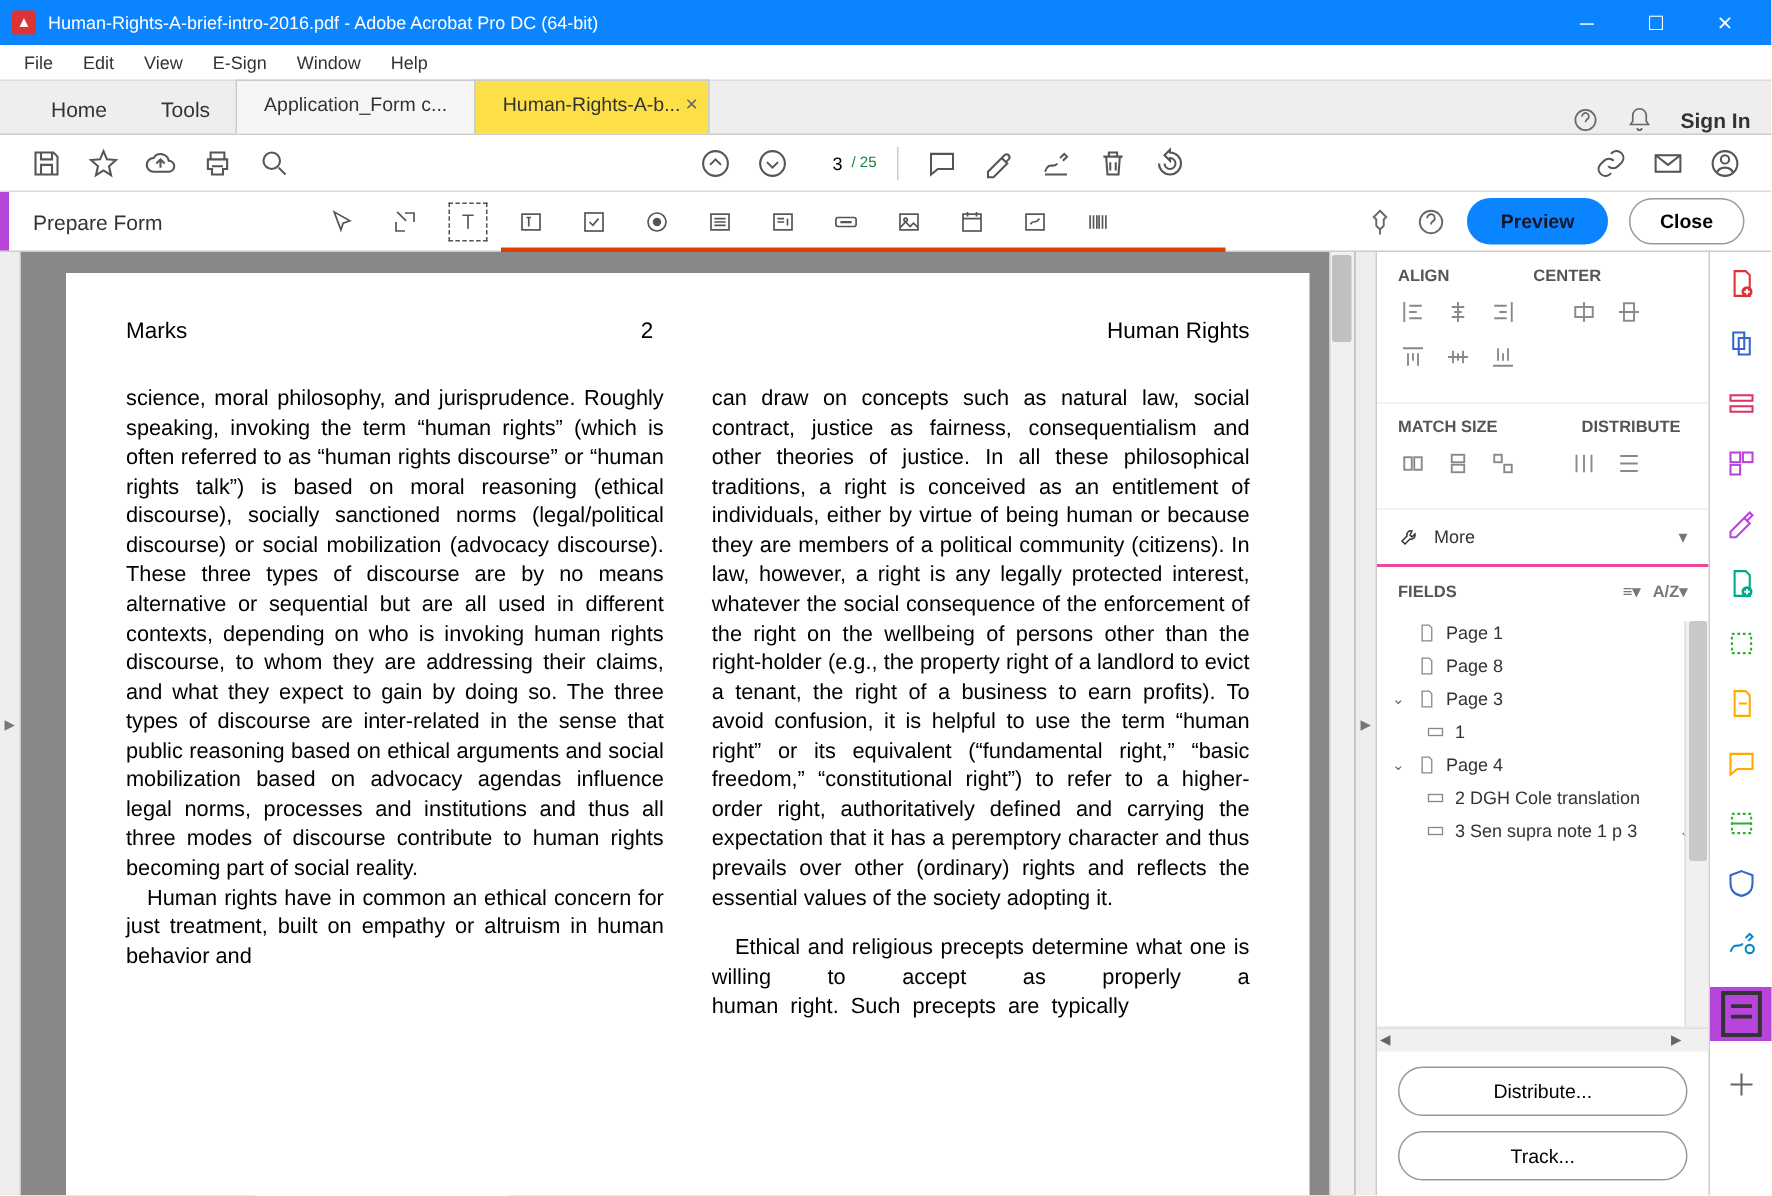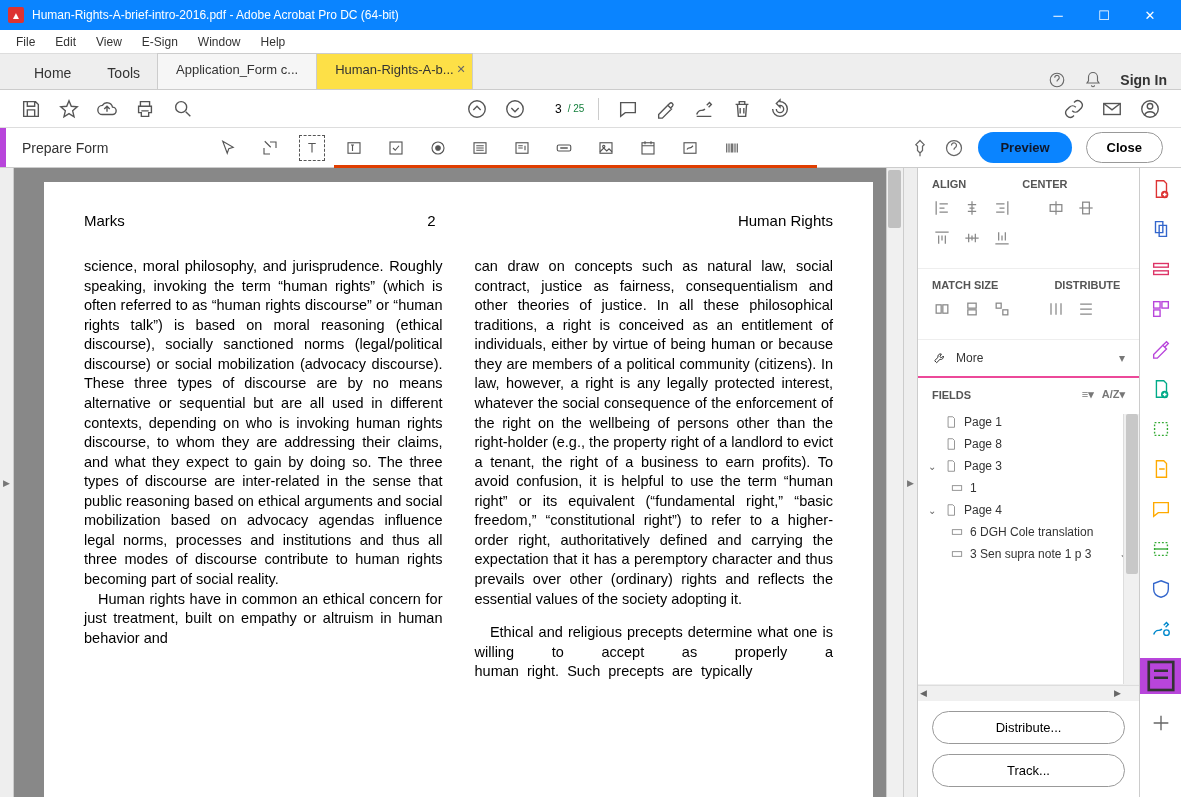--- a/index.html
+++ b/index.html
@@ -467,21 +467,21 @@
             <span class="chev">⌄</span>
             <svg class="pi" viewBox="0 0 24 24">
               <path d="M7 3h8l3 3v15H7z"></path>
             </svg>
             <span>Page 4</span>
           </div>
         <div class="row sub">
             <svg class="pi" viewBox="0 0 24 24">
               <rect x="4" y="8" width="16" height="8"></rect>
             </svg>
-            <span>6 DGH Cole translation</span>
+            <span>2 DGH Cole translation</span>
           </div>
         <div class="row sub">
             <svg class="pi" viewBox="0 0 24 24">
               <rect x="4" y="8" width="16" height="8"></rect>
             </svg>
             <span>3 Sen supra note 1 p 3</span>
             <span style="margin-left:auto;color:#777">⌄</span>
           </div>
       </div>
       <div class="vs">

